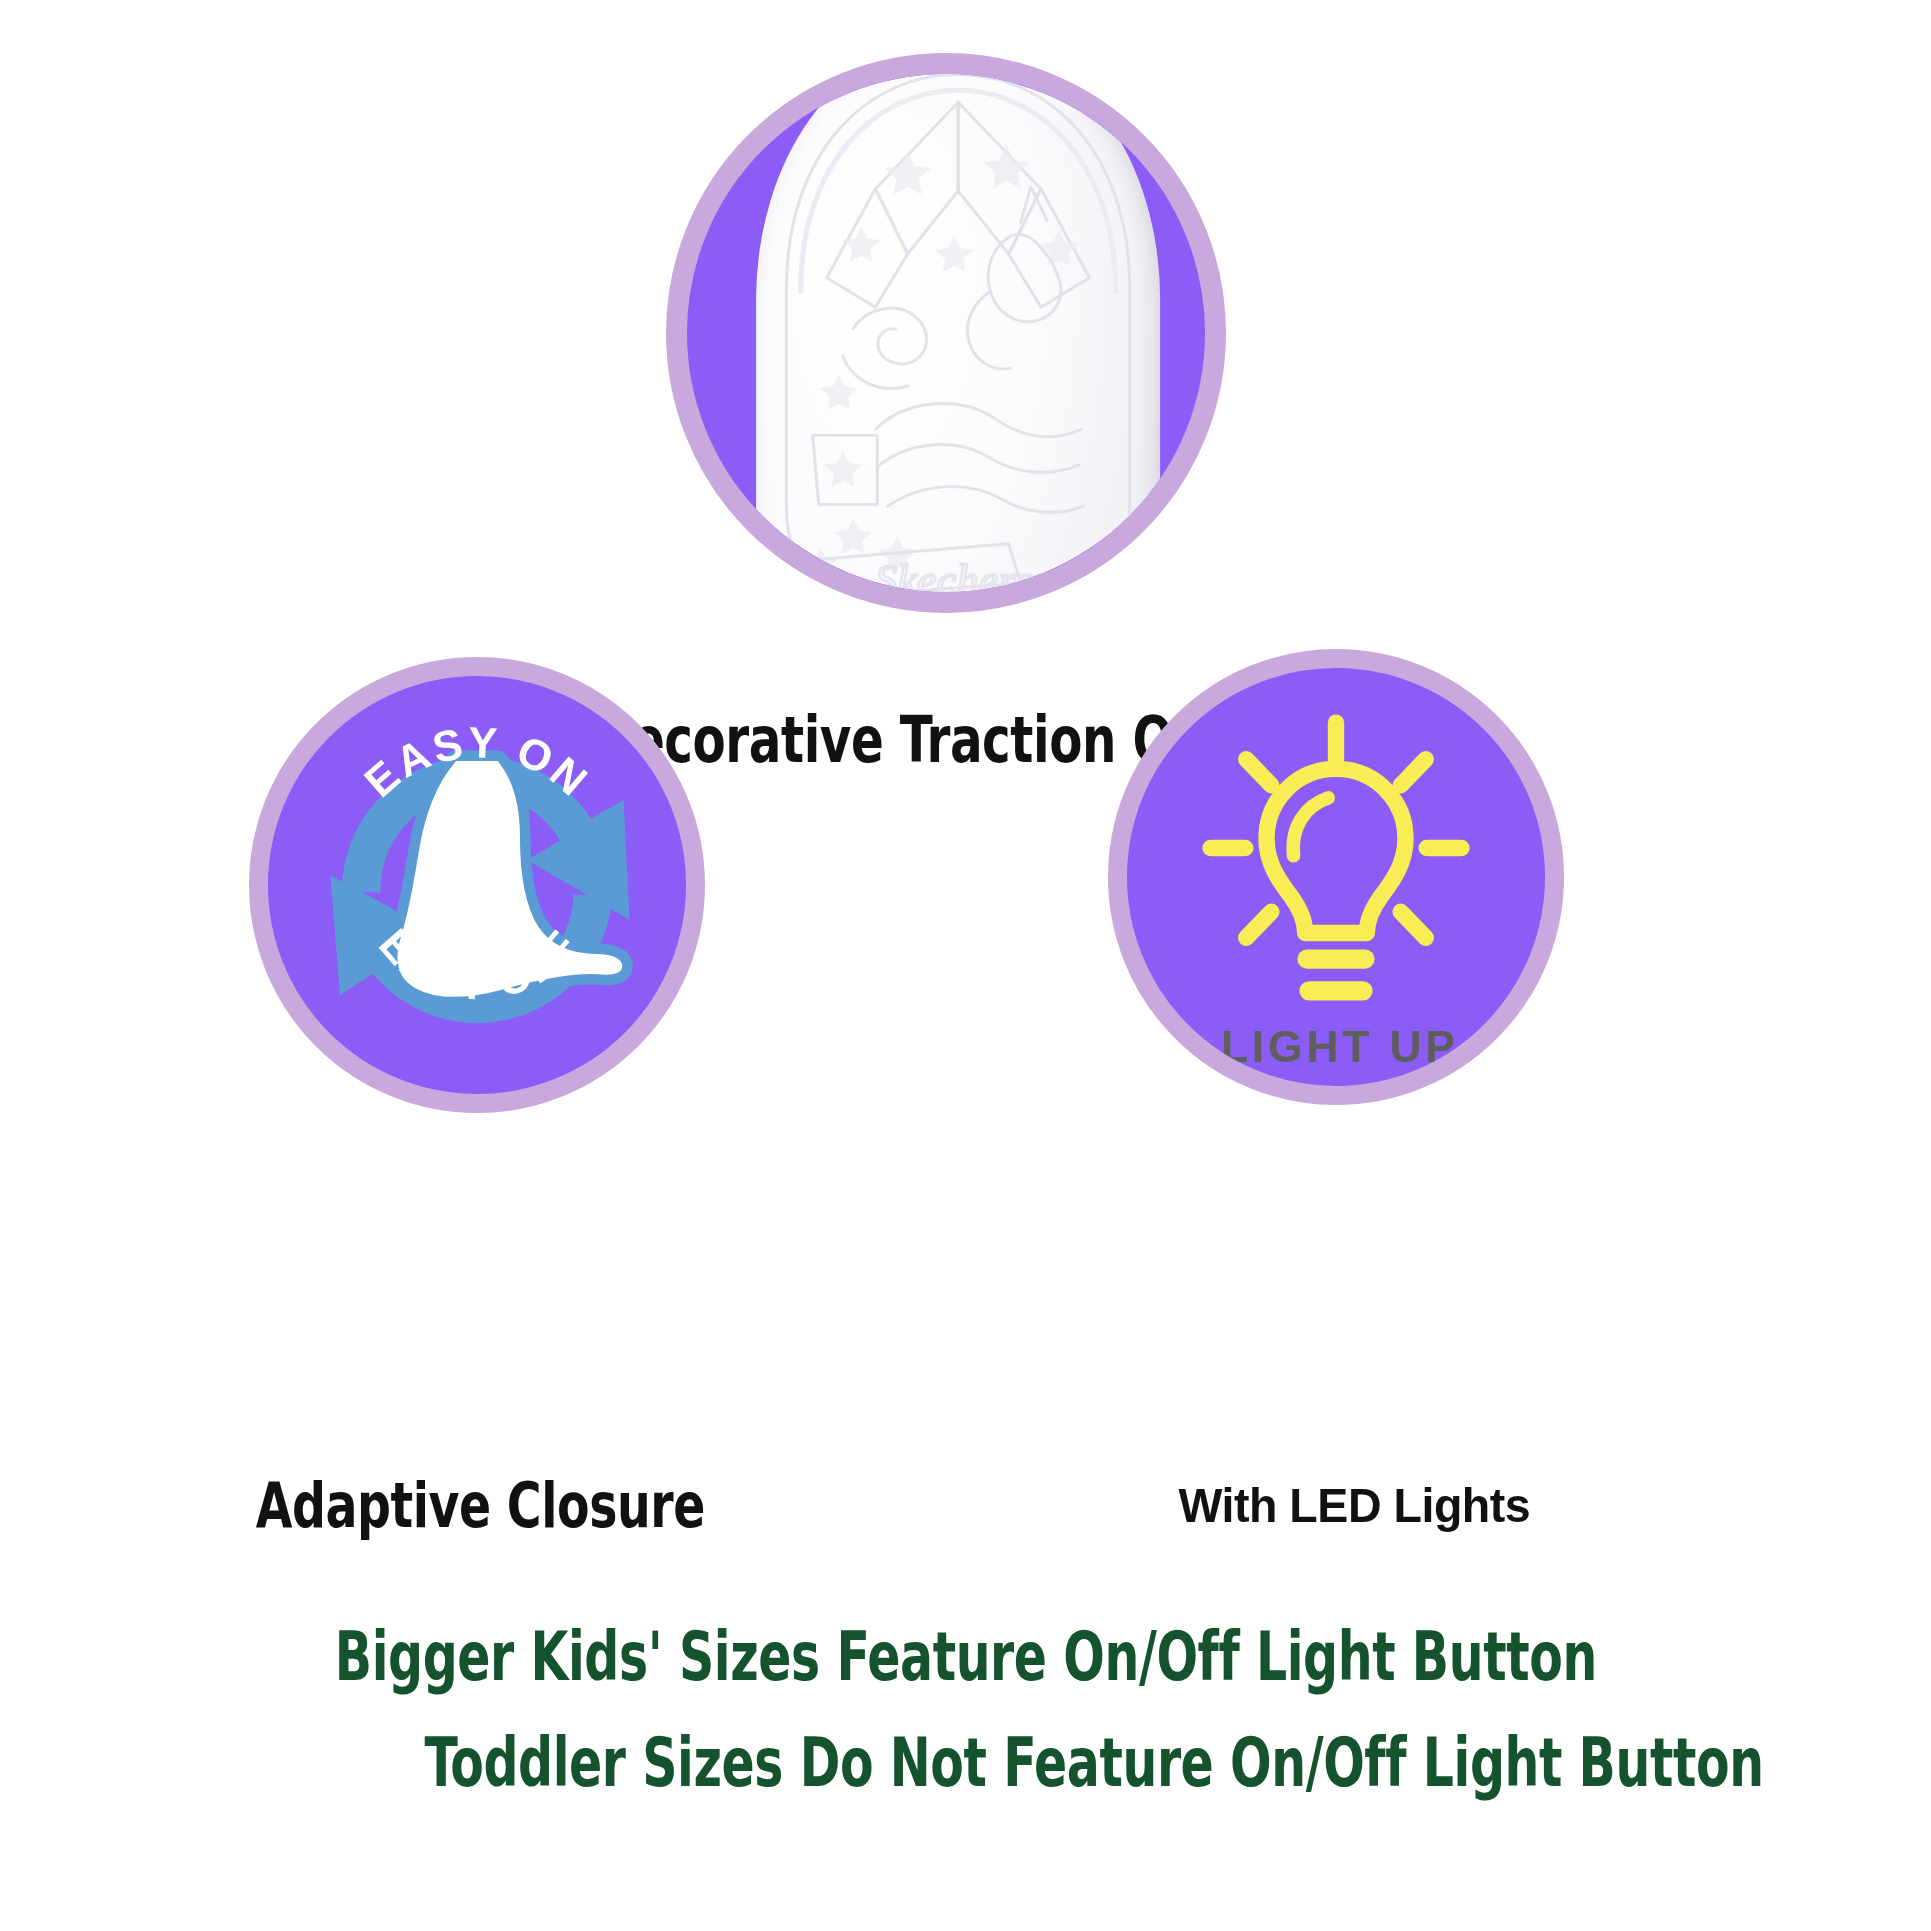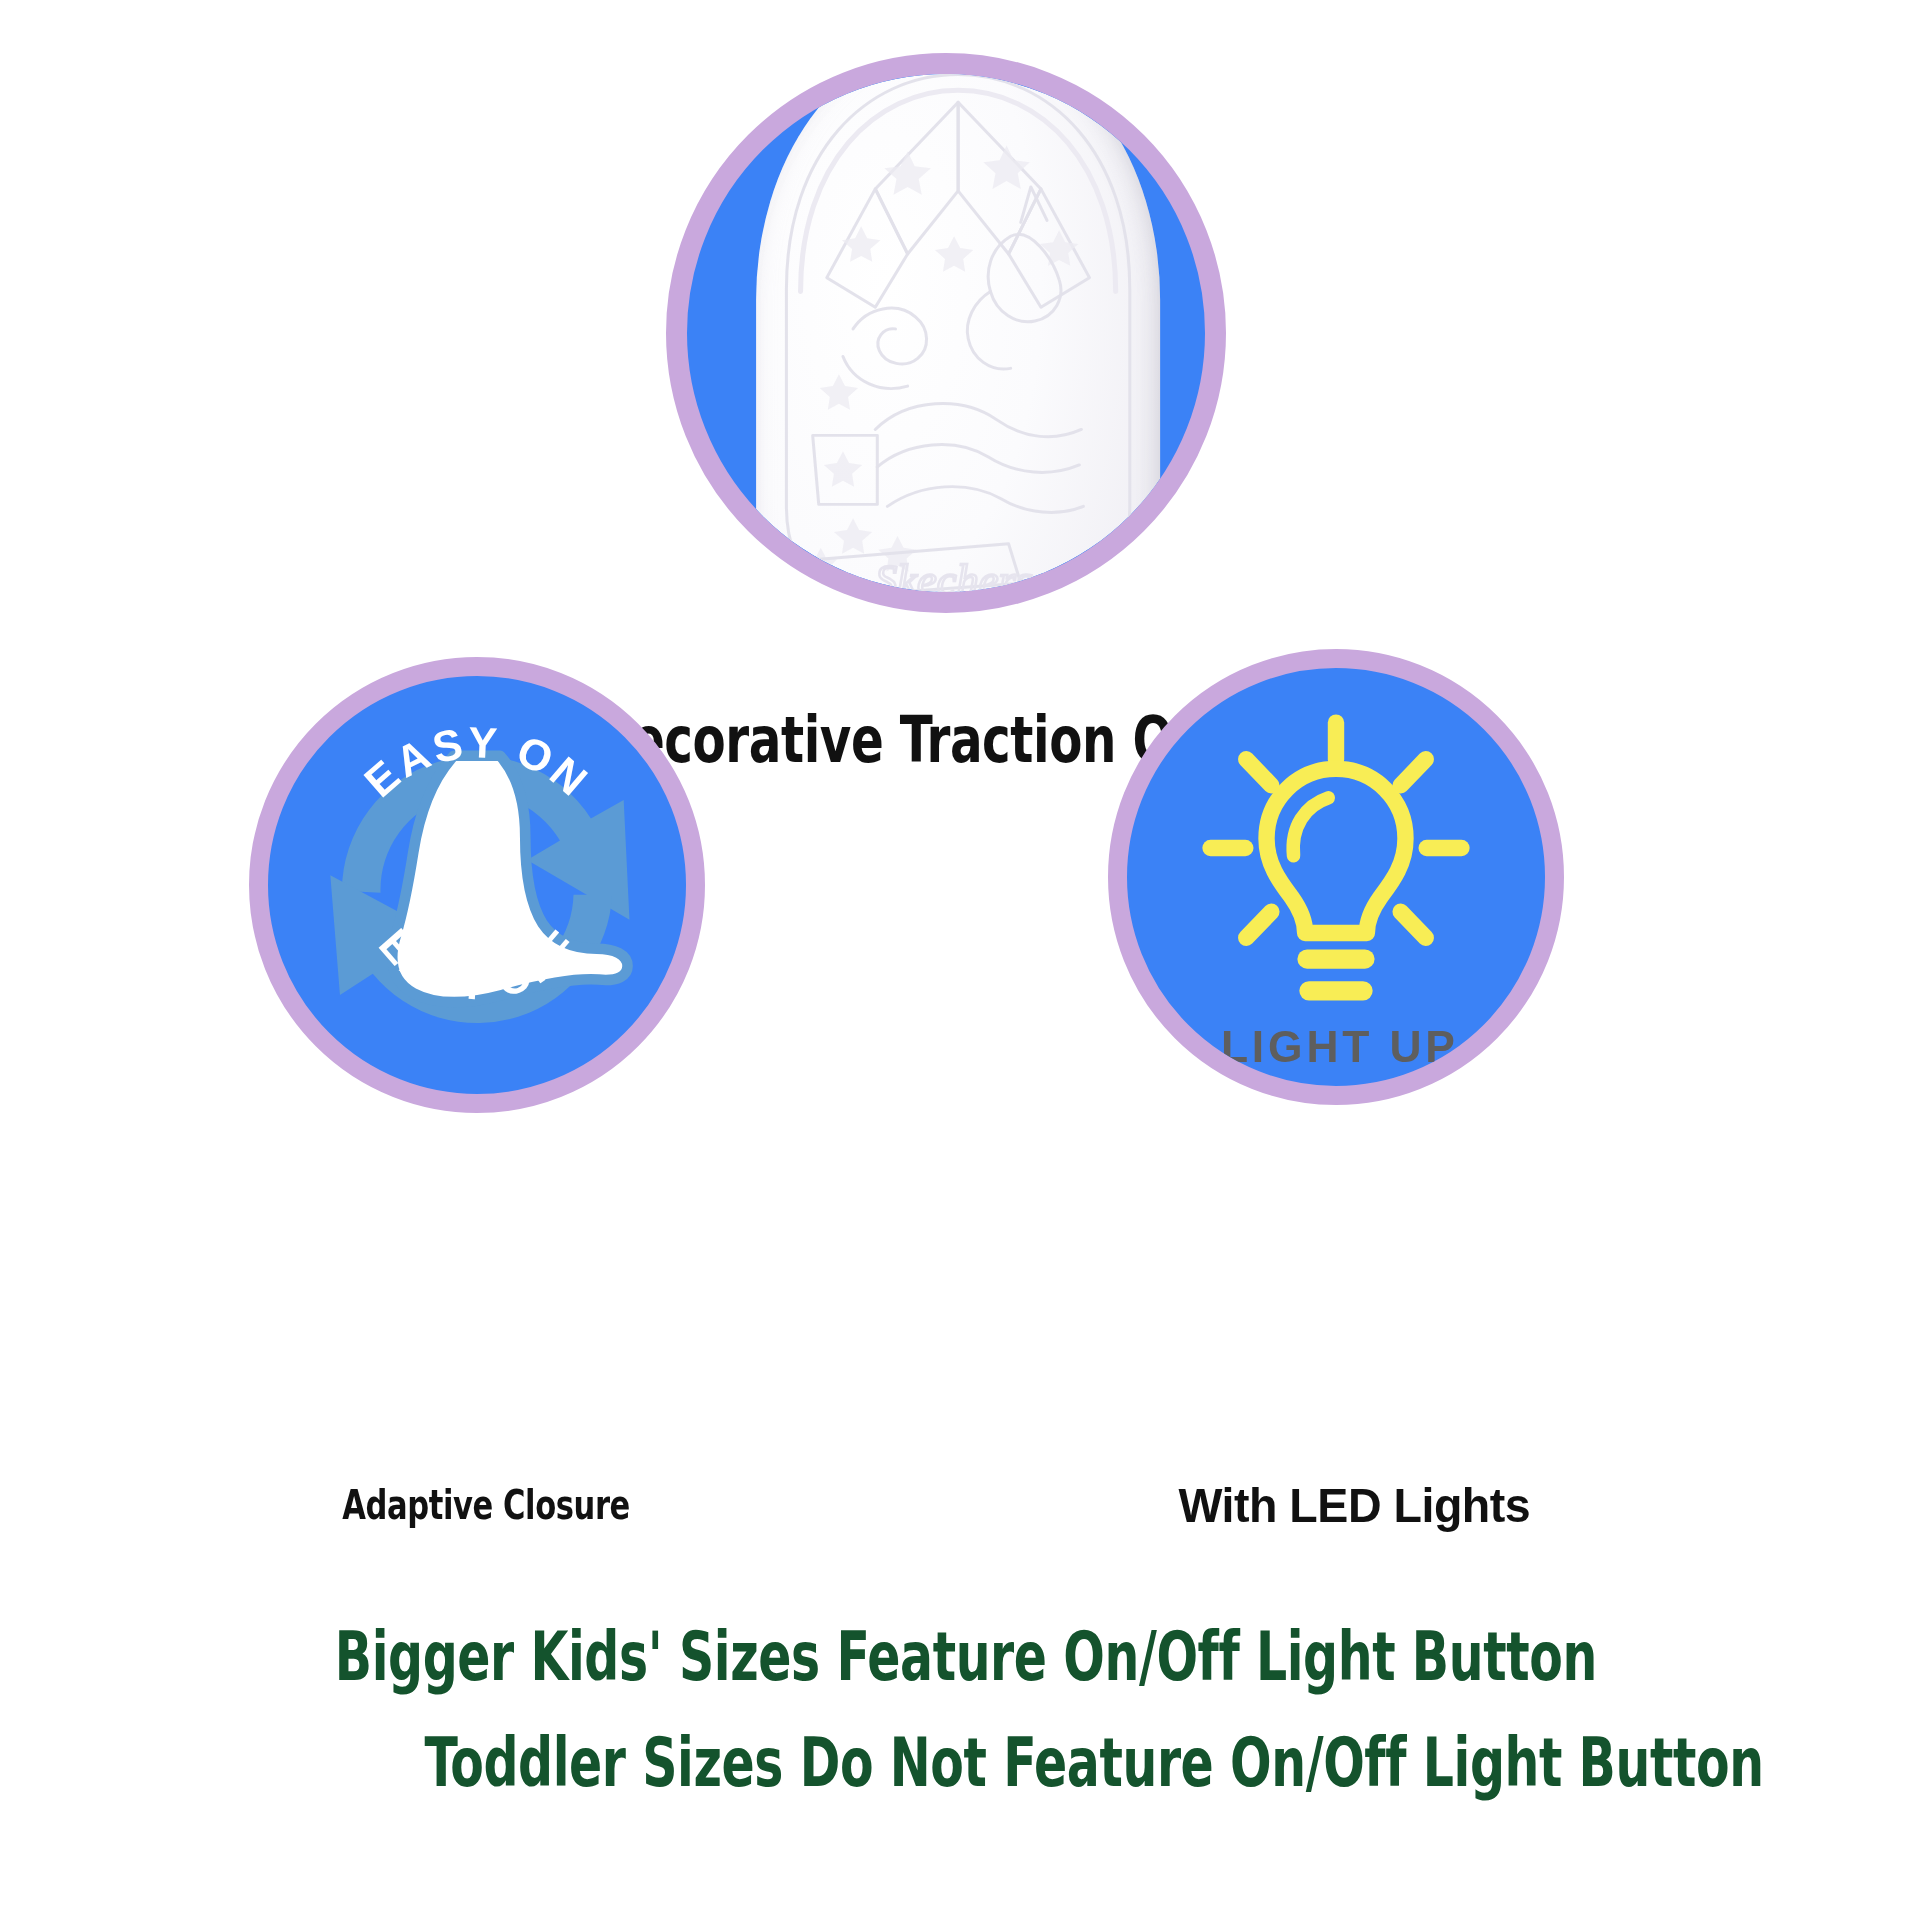--- a/index.html
+++ b/index.html
@@ -12,21 +12,21 @@
     height: 1931px;
     font-family: "Liberation Sans", sans-serif;
     overflow: hidden;
     position: relative;
   }
 
   
   .ring-circle {
     position: absolute;
     border-radius: 50%;
-    background: #3b82f6;
+    background: #8b5cf6;
     box-sizing: border-box;
     display: flex;
     align-items: center;
     justify-content: center;
     overflow: hidden;
   }
 
   
   #outsole-circle {
     left: 666px;
@@ -93,24 +93,24 @@
   #outsole-title {
     left: 0;
     right: 0;
     top: 703px;
     font-size: 64px;
     line-height: 75px;
   }
   #outsole-title span { display: inline-block; transform: scaleX(0.84); }
 
   #adaptive-label {
-    left: 64px;
+    left: 58px;
     width: 845px;
     top: 1468px;
-    font-size: 40px;
+    font-size: 62px;
     line-height: 75px;
   }
   #adaptive-label span { display: inline-block; transform: scaleX(0.85); }
 
   #led-label {
     left: 932px;
     width: 845px;
     top: 1468px;
     font-size: 48px;
     line-height: 75px;

